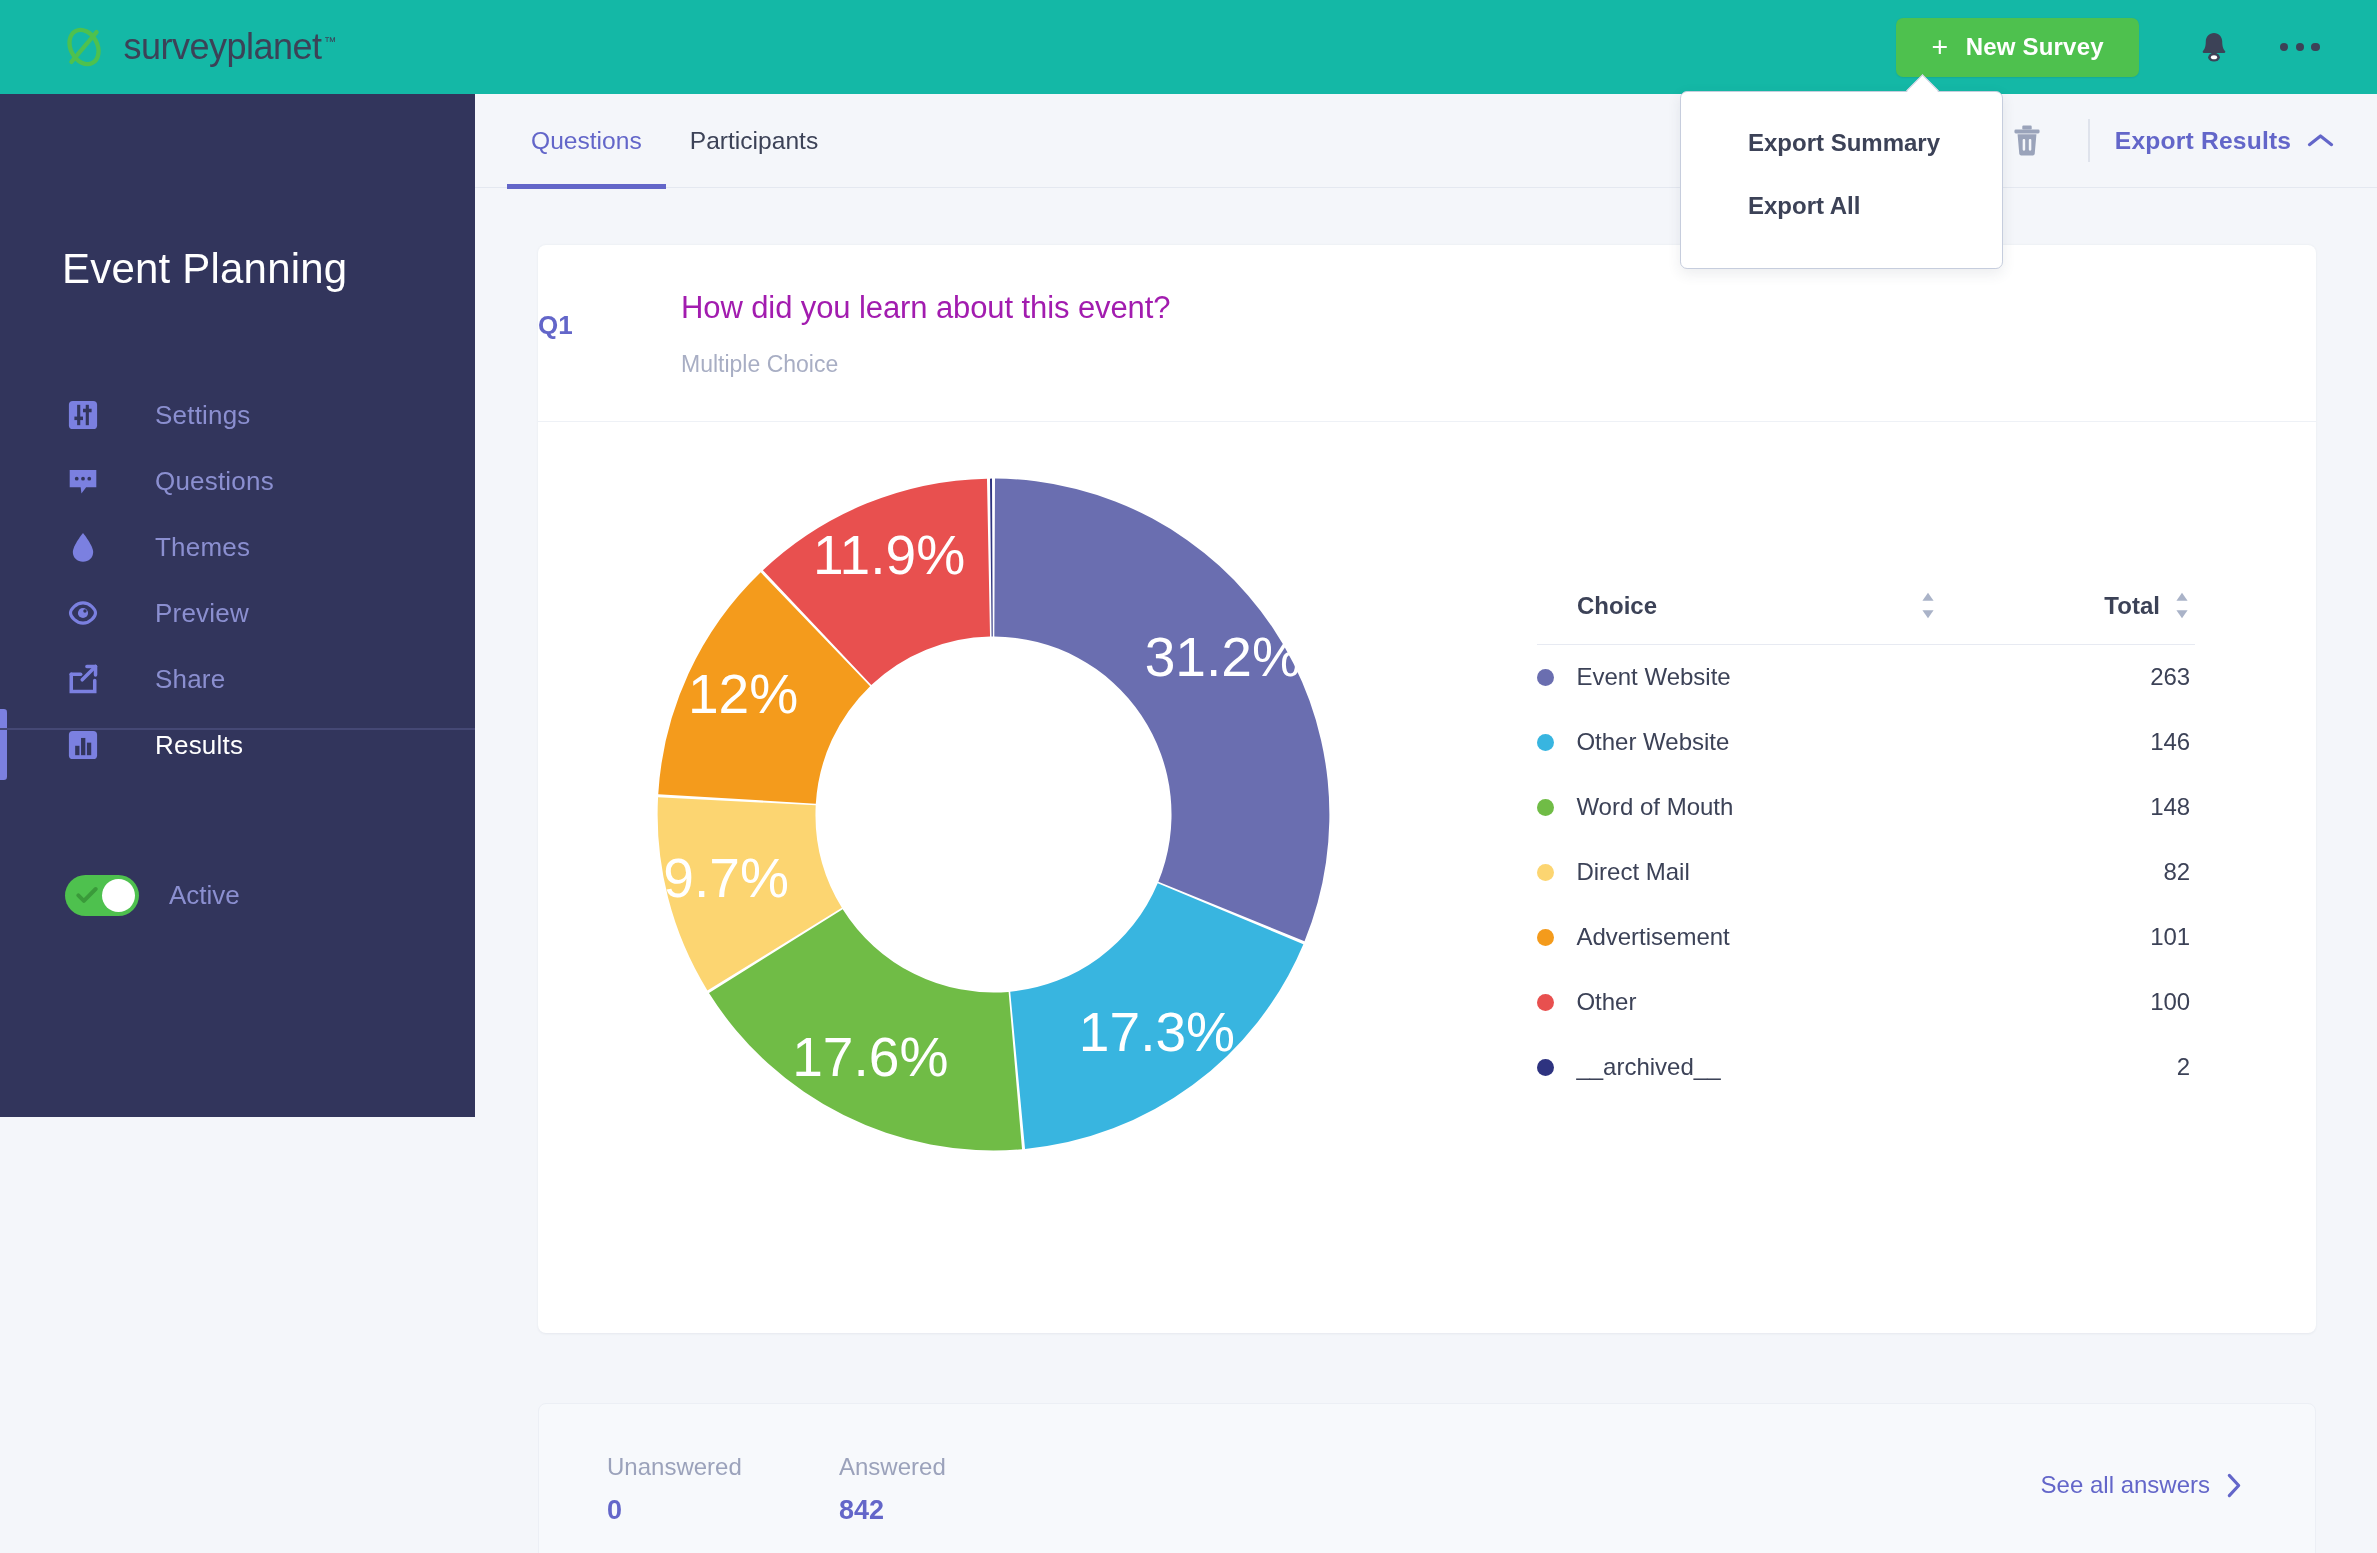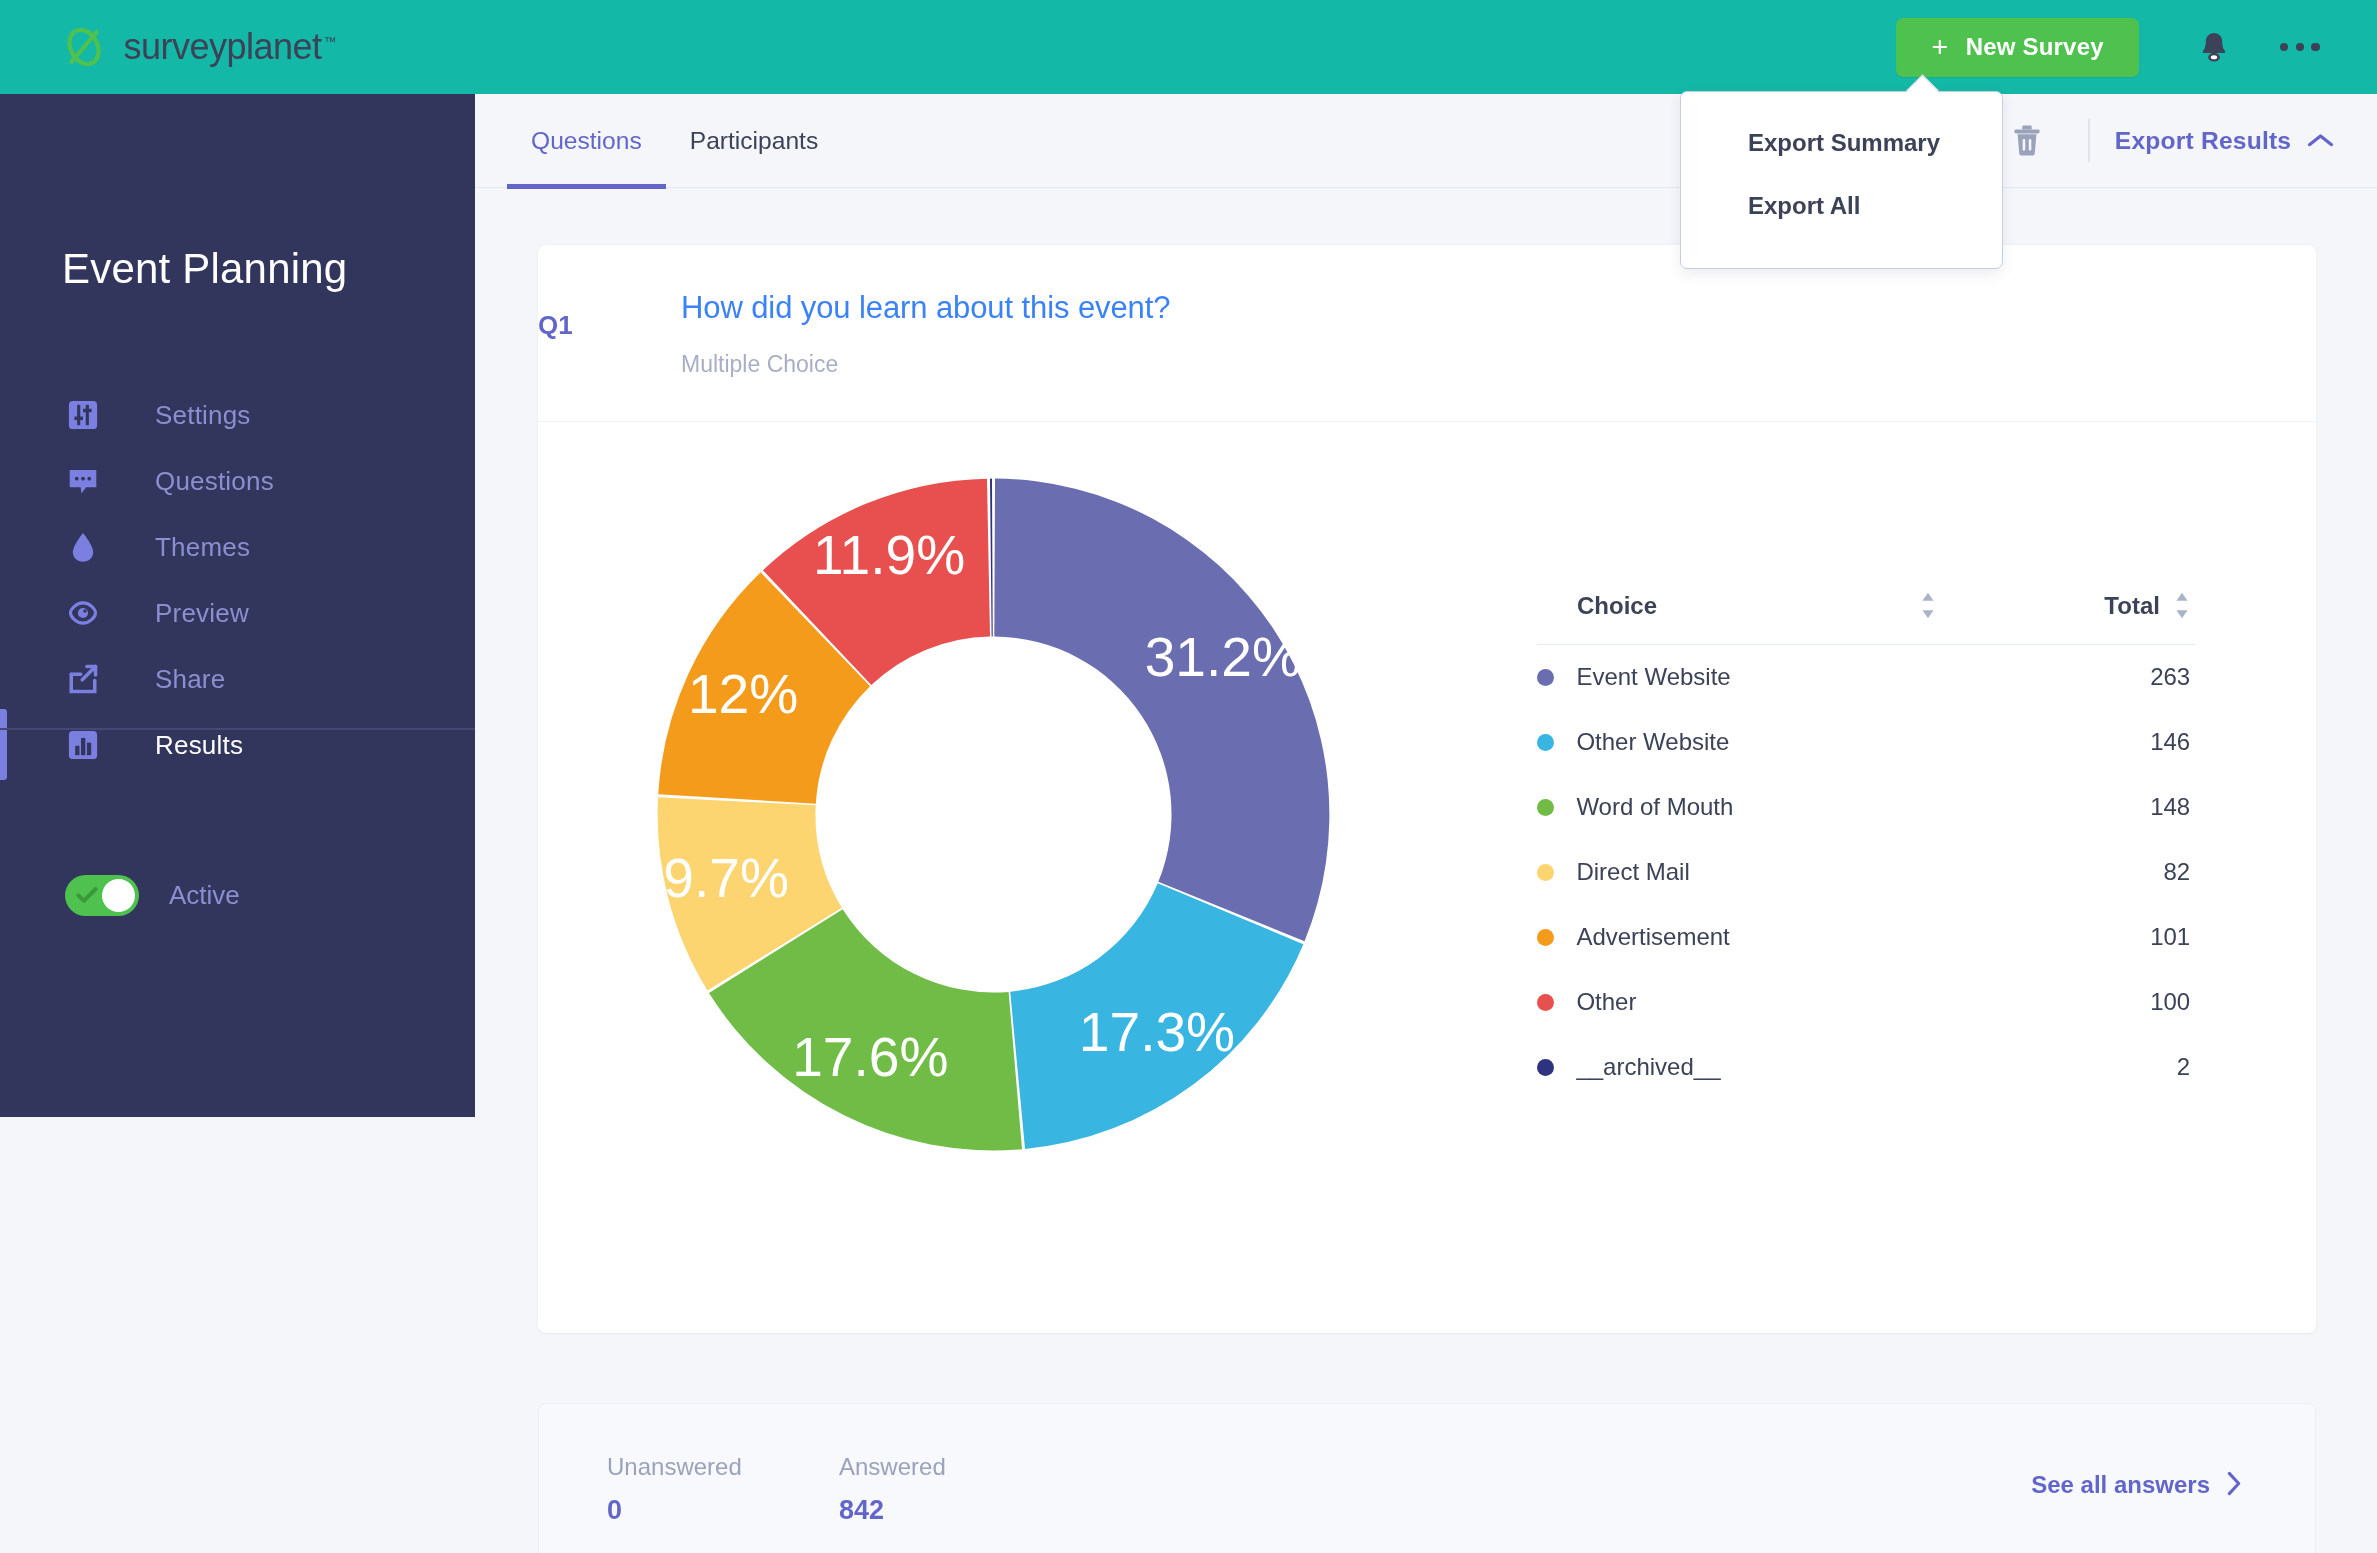--- a/index.html
+++ b/index.html
@@ -136,21 +136,21 @@
     box-shadow:0 0.8px 2.4px rgba(40,50,80,.07);
   }
   .card-head{
     display:flex;align-items:flex-start;
     padding:44px 0 43px 0;border-bottom:1.6px solid #eef1f6;
   }
   .q-num{
     width:143px;flex:0 0 auto;text-align:left;
     font-size:26px;font-weight:700;color:#6366c9;padding-top:20.6px;
   }
-  .q-title{font-size:31px;color:#3b82f6;letter-spacing:-0.1px;line-height:1.2;}
+  .q-title{font-size:31px;color:#a21caf;letter-spacing:-0.1px;line-height:1.2;}
   .q-sub{font-size:23px;color:#a8aec4;margin-top:25px;}
 
   .card-body{
     position:relative;height:911px;
   }
   .donut-wrap{position:absolute;left:111px;top:48px;width:689px;height:689px;}
   .donut-svg{width:689px;height:689px;display:block;}
   .slice-label{
     fill:#ffffff;font-family:"Liberation Sans", sans-serif;font-size:32px;
     text-anchor:middle;dominant-baseline:middle;
@@ -181,22 +181,22 @@
     background:#f7f9fc;border:1.6px solid #eceff5;border-radius:8px;
     box-sizing:border-box;
   }
   .stat{position:absolute;top:49px;}
   .stat.unanswered{left:68px;}
   .stat.answered{left:300px;}
   .stat-label{font-size:24px;color:#9ba2bb;}
   .stat-value{font-size:27px;font-weight:700;color:#6366c9;margin-top:14.3px;}
   .see-all{
     position:absolute;right:73px;top:67px;
-    display:flex;gap:16px;cursor:pointer;
-    font-size:24px;font-weight:700;color:#6366c9;
+    display:flex;align-items:center;gap:16px;cursor:pointer;
+    font-size:24px;font-weight:400;color:#6366c9;
   }
 </style>
 </head>
 <body>
 
 <div class="app">
 
   <div class="topbar">
     <div class="brand">
       <svg class="brand-mark" viewBox="0 0 56 56">

